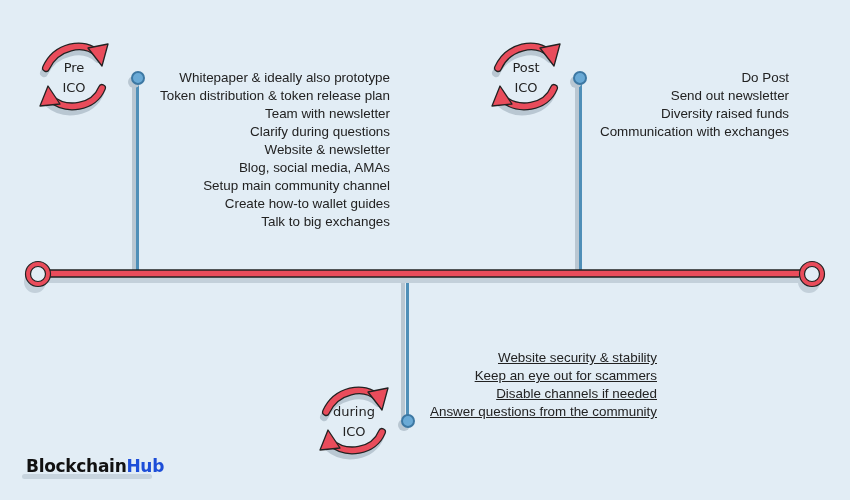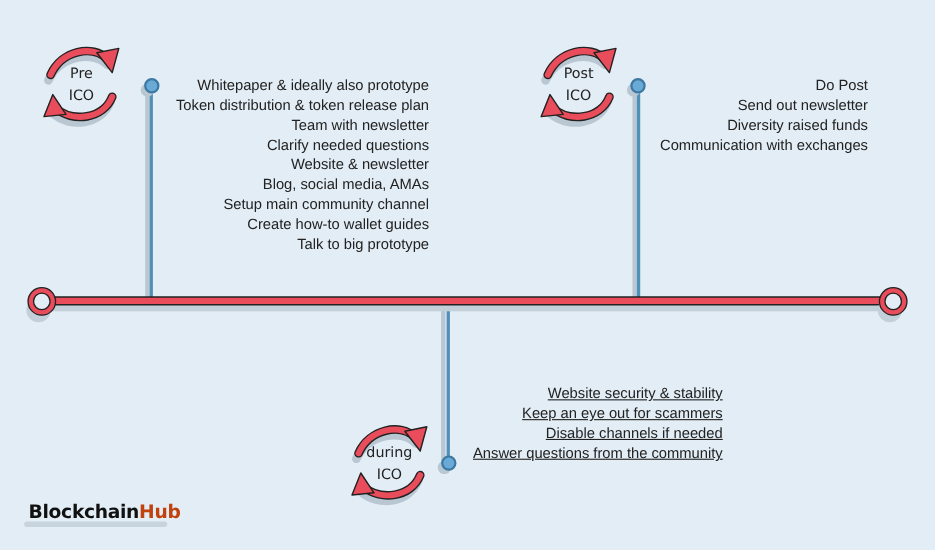--- a/index.html
+++ b/index.html
@@ -24,21 +24,21 @@
       position: absolute; left: 0; width: 72px; text-align: center;
       font-family: "DejaVu Sans", sans-serif; font-size: 13px; color: #222;
       line-height: 16px;
     }
     .logo {
       position: absolute; left: 26px; top: 456px;
       font-family: "DejaVu Sans", sans-serif; font-size: 17px; font-weight: bold;
       letter-spacing: -0.3px;
     }
     .logo .dark { color: #111; }
-    .logo .accent { color: #c2410c; }
+    .logo .accent { color: #1d4ed8; }
     .logo-shadow {
       position: absolute; left: 22px; top: 474px; width: 130px; height: 5px;
       border-radius: 3px; background: #c7d4de;
     }
   </style>
 </head>
 <body>
 
 <div class="stage">
 
@@ -114,26 +114,26 @@
         <use href="#cycle"></use>
       </svg>
     <div class="phase-label" style="top:20px;">during</div>
     <div class="phase-label" style="top:40px;">ICO</div>
   </div>
 
   <ul class="item-list" style="left:160px; top:69px;">
     <li>Whitepaper &amp; ideally also prototype</li>
     <li>Token distribution &amp; token release plan</li>
     <li>Team with newsletter</li>
-    <li>Clarify needed questions</li>
+    <li>Clarify during questions</li>
     <li>Website &amp; newsletter</li>
     <li>Blog, social media, AMAs</li>
     <li>Setup main community channel</li>
     <li>Create how-to wallet guides</li>
-    <li>Talk to big prototype</li>
+    <li>Talk to big exchanges</li>
   </ul>
 
   <ul class="item-list" style="left:600px; top:69px;">
     <li>Do Post</li>
     <li>Send out newsletter</li>
     <li>Diversity raised funds</li>
     <li>Communication with exchanges</li>
   </ul>
 
   <ul class="item-list" style="left:430px; top:349px;text-decoration:underline;">

